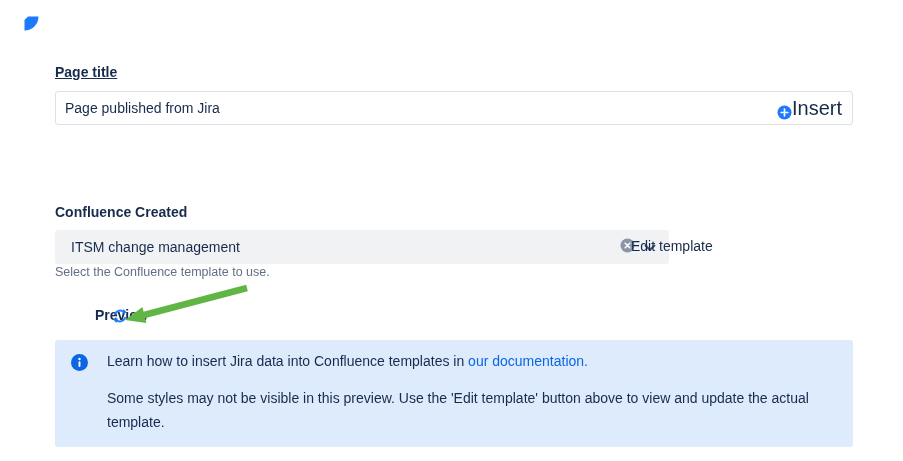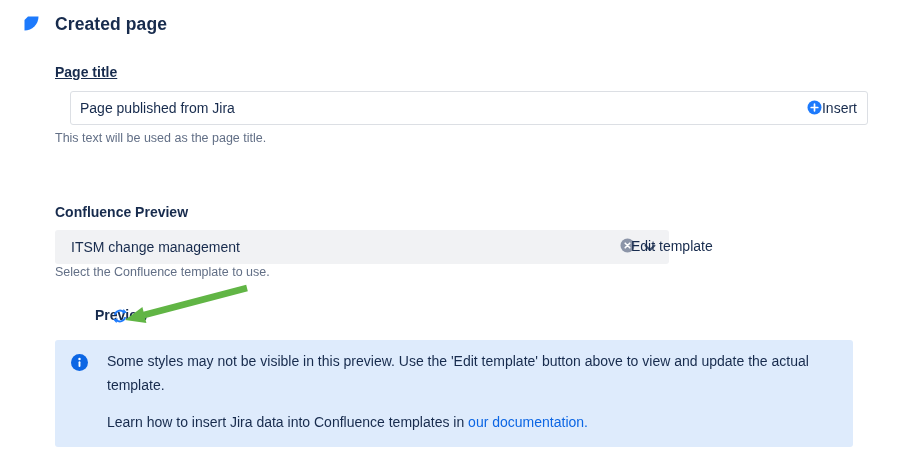--- a/index.html
+++ b/index.html
@@ -7,23 +7,23 @@
   .stage{position:relative;width:903px;height:461px;background:#fff;overflow:hidden;}
 
   
   .hdr-icon{position:absolute;left:24px;top:16px;width:15px;height:15px;}
   .hdr-title{position:absolute;left:55px;top:14px;margin:0;font-size:17.5px;font-weight:700;color:var(--text-dark,#172B4D);letter-spacing:.1px;}
 
   .field-label{position:absolute;left:55px;font-size:14px;font-weight:700;color:var(--text-dark,#172B4D);}
   .help-text{position:absolute;left:55px;font-size:12.5px;color:var(--text-subtle,#626F86);}
 
   
-  .text-input{position:absolute;left:55px;top:91px;width:796px;height:32px;border:1px solid var(--input-border,#DCDFE4);border-radius:3px;background:#fff;display:flex;align-items:center;justify-content:space-between;box-sizing:content-box;margin-left:15px;}
+  .text-input{position:absolute;left:55px;top:91px;width:796px;height:32px;border:1px solid var(--input-border,#DCDFE4);border-radius:3px;background:#fff;display:flex;align-items:center;justify-content:space-between;box-sizing:content-box;}
   .input-value{padding-left:9px;font-size:14px;color:var(--text-dark,#172B4D);}
-  .insert-btn{display:flex;align-items:flex-start;border:none;background:transparent;padding:0 10px 0 0;font-family:inherit;font-size:14px;font-weight:500;color:var(--text-dark,#253858);cursor:pointer;}
+  .insert-btn{display:flex;align-items:flex-end;border:none;background:transparent;padding:0 10px 0 0;font-family:inherit;font-size:20px;font-weight:500;color:var(--text-dark,#253858);cursor:pointer;}
   .insert-btn svg{display:block;}
 
   
   .select{position:absolute;left:55px;top:230px;width:614px;height:34px;background:var(--select-bg,#F1F2F4);border-radius:3px;display:flex;align-items:center;justify-content:space-between;cursor:pointer;}
   .select-value{padding-left:16px;font-size:14px;color:var(--text-dark,#172B4D);}
   .select-icons{display:flex;align-items:center;gap:9px;padding-right:13px;}
   .edit-template{position:absolute;left:631px;top:238px;border:none;background:transparent;padding:0;font-family:inherit;font-size:14px;font-weight:500;color:var(--text-dark,#172B4D);cursor:pointer;}
 
   
   .preview-label{position:absolute;left:55px;top:307px;font-size:14px;font-weight:700;color:var(--text-dark,#172B4D);padding-left:40px;}
@@ -44,38 +44,36 @@
 </head>
 <body>
 
 <div class="stage">
 
   <span class="hdr-icon">
     <svg width="15" height="15" viewBox="0 0 15 15">
         <path d="M4 0.5 L14.5 0.5 A14 14 0 0 1 0.5 14.5 L0.5 4 Z" fill="#1D7AFC"></path>
       </svg>
   </span>
-  <h1 class="hdr-title">Created page</h1>
 
   <div class="field-label" style="top:64px;text-decoration:underline;">Page title</div>
   <div class="text-input">
     <span class="input-value">Page published from Jira</span>
     <button class="insert-btn">
       <span>
         <svg width="15" height="15" viewBox="0 0 15 15">
             <circle cx="7.5" cy="7.5" r="7" fill="#1D7AFC"></circle>
             <path d="M7.5 4.2 V10.8 M4.2 7.5 H10.8" stroke="#fff" stroke-width="1.7" stroke-linecap="round"></path>
           </svg>
       </span>
       <span>Insert</span>
     </button>
   </div>
-  <div class="help-text" style="top:131px;">This text will be used as the page title.</div>
 
-  <div class="field-label" style="top:204px;">Confluence Preview</div>
+  <div class="field-label" style="top:204px;">Confluence Created</div>
   <div class="select">
     <span class="select-value">ITSM change management</span>
     <span class="select-icons">
       <span style="cursor:pointer;">
         <svg width="15" height="15" viewBox="0 0 15 15">
             <circle cx="7.5" cy="7.5" r="7" fill="#8C95A8"></circle>
             <path d="M5.2 5.2 L9.8 9.8 M9.8 5.2 L5.2 9.8" stroke="#fff" stroke-width="1.6" stroke-linecap="round"></path>
           </svg>
       </span>
       <span style="cursor:pointer;">
@@ -105,18 +103,18 @@
 
   <div class="info-panel">
     <span class="info-icon">
       <svg width="17" height="17" viewBox="0 0 16 16">
           <circle cx="8" cy="8" r="8" fill="#0C66E4"></circle>
           <circle cx="8" cy="4.7" r="1.15" fill="#fff"></circle>
           <rect x="7.1" y="6.9" width="1.8" height="5.4" rx="0.9" fill="#fff"></rect>
         </svg>
     </span>
     <div class="info-text">
+      <p><span>Learn how to insert Jira data into Confluence templates in </span><a class="doc-link">our documentation.</a></p>
       <p>Some styles may not be visible in this preview. Use the 'Edit template' button above to view and update the actual template.</p>
-      <p><span>Learn how to insert Jira data into Confluence templates in </span><a class="doc-link">our documentation.</a></p>
     </div>
   </div>
 
 </div>
 
 </body></html>

